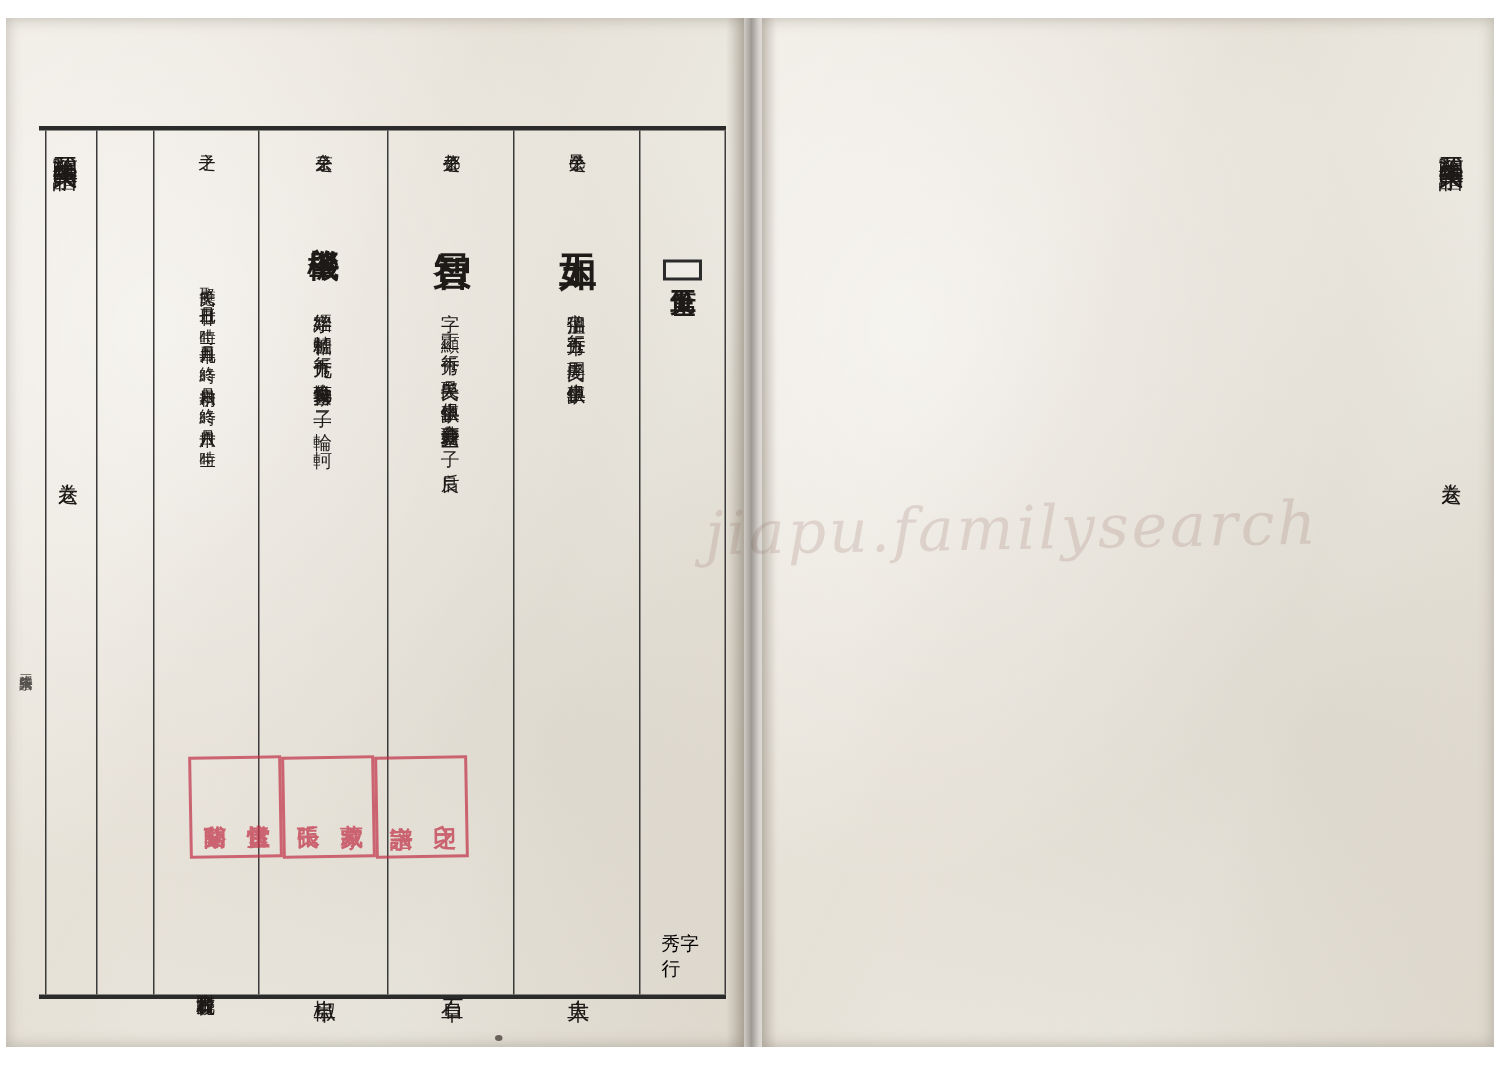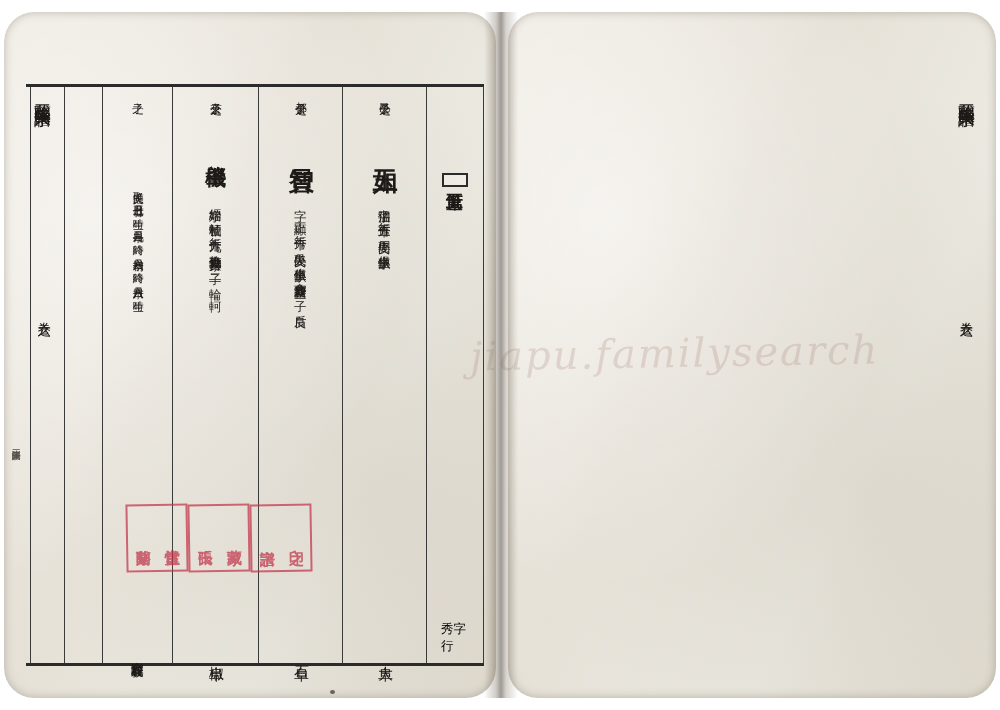--- a/index.html
+++ b/index.html
@@ -24,21 +24,20 @@
   .sheet {
     position: absolute;
     top: 12px;
     height: 686px;
     background: #e8e4dc;
     background-image:
       radial-gradient(ellipse at 20% 30%, rgba(255,255,255,0.55) 0%, rgba(255,255,255,0) 55%),
       radial-gradient(ellipse at 75% 70%, rgba(190,180,165,0.30) 0%, rgba(190,180,165,0) 60%),
       linear-gradient(115deg, #efebe3 0%, #e6e1d7 40%, #eceae2 70%, #e2ddd2 100%);
     box-shadow: 0 0 10px rgba(90,80,65,0.35) inset;
-    border-radius: 30px;
   }
   #sheet-left  { left: 4px;   width: 492px; }
   #sheet-right { left: 508px; width: 488px; }
 
   
   .gutter {
     position: absolute;
     top: 12px;
     left: 484px;
     width: 34px;

